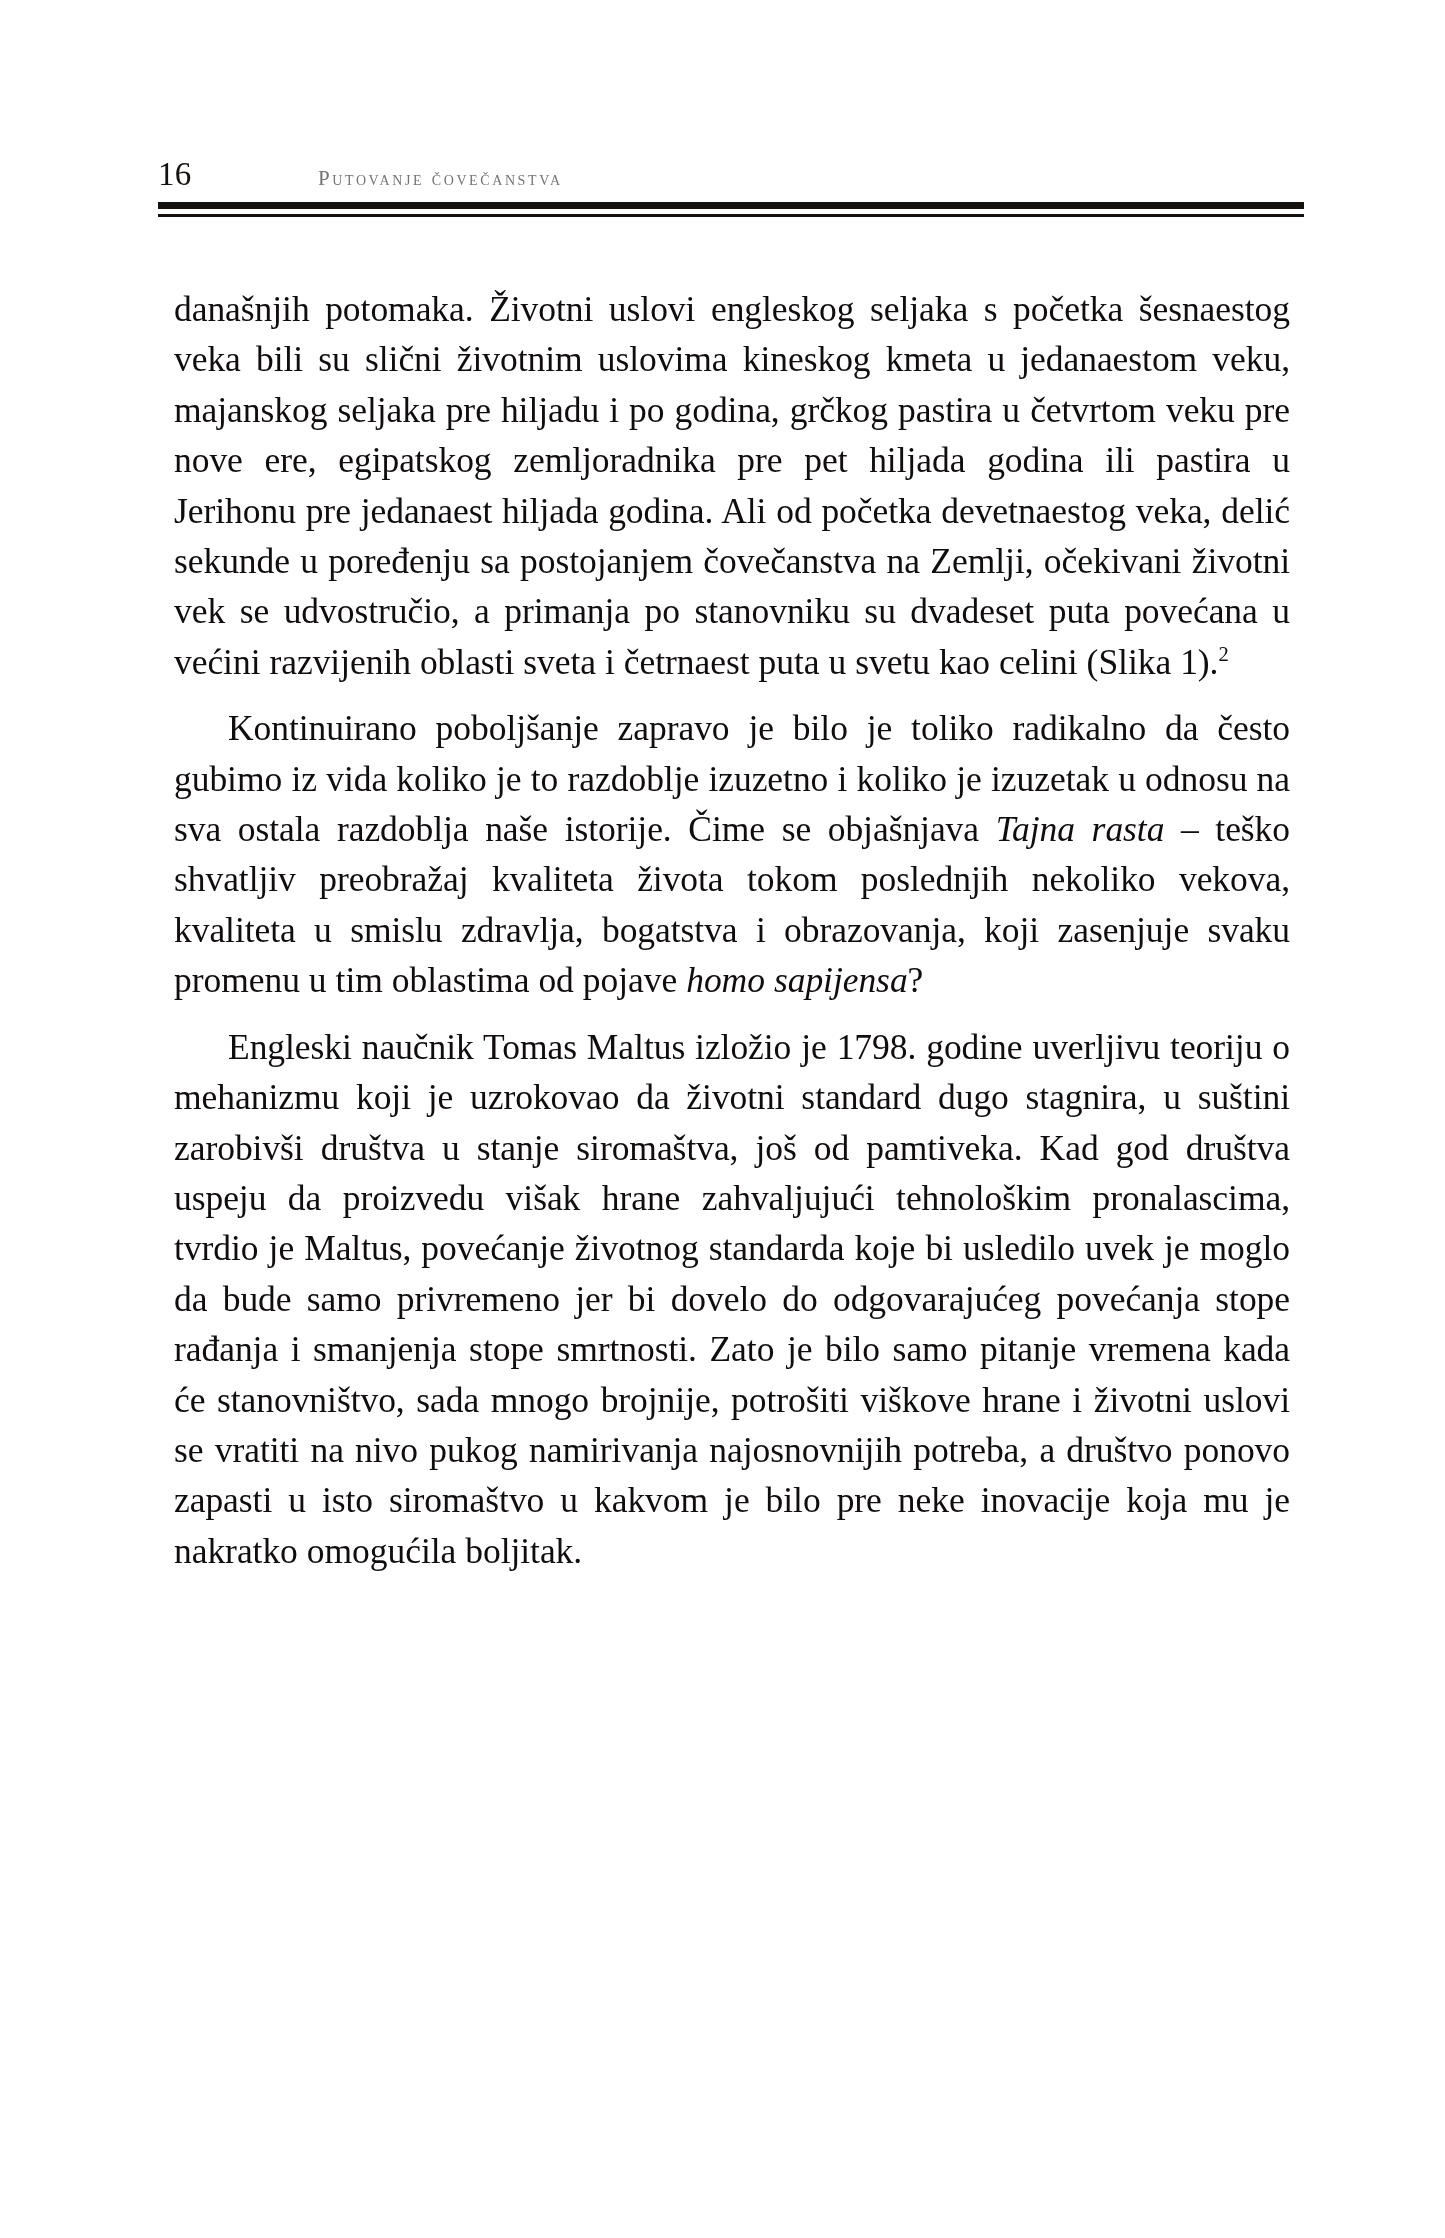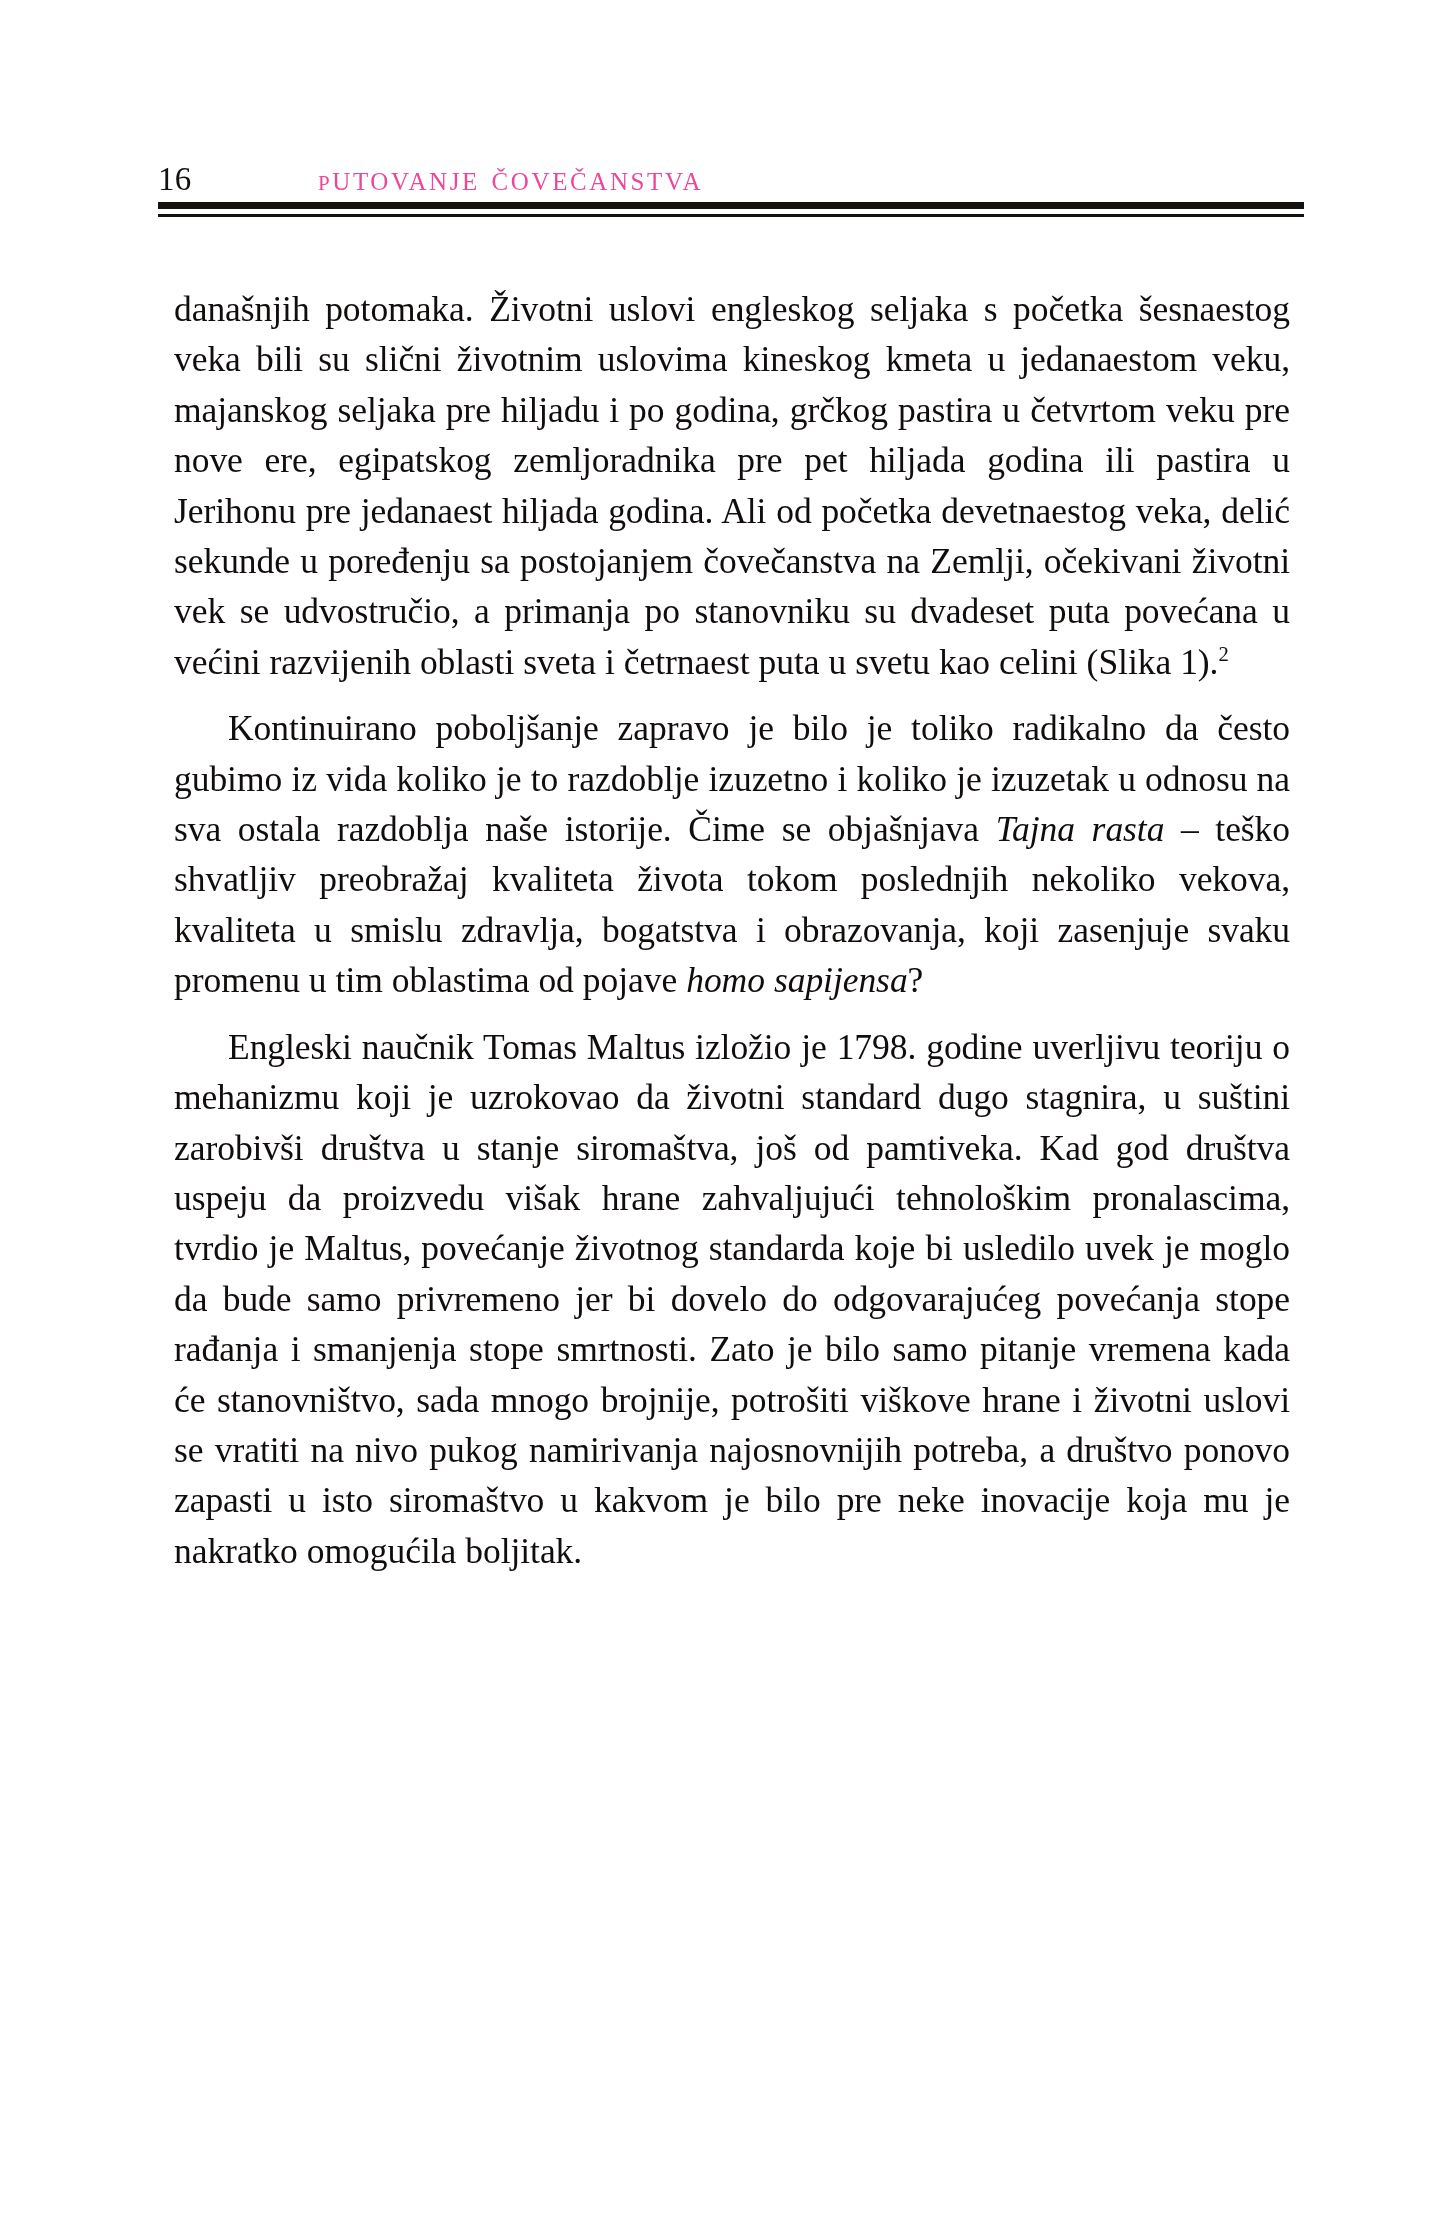--- a/index.html
+++ b/index.html
@@ -38,26 +38,26 @@
   }
   .folio {
     font-size: 33px;
     line-height: 1;
     letter-spacing: 0.3px;
     color: #15110f;
     width: 160px;
     flex: 0 0 160px;
   }
   .head-title {
-    font-size: 36px;
+    font-size: 20px;
     line-height: 1;
     letter-spacing: 2.6px;
     font-variant: small-caps;
     text-transform: lowercase;
-    color: #ec4899;
+    color: #737373;
     white-space: nowrap;
     margin-top: 32px;
   }
   .head-title::first-letter { font-size: 30px; }
 
   
   .rule-wrap {
     position: absolute;
     left: 150px;
     top: 202px;

